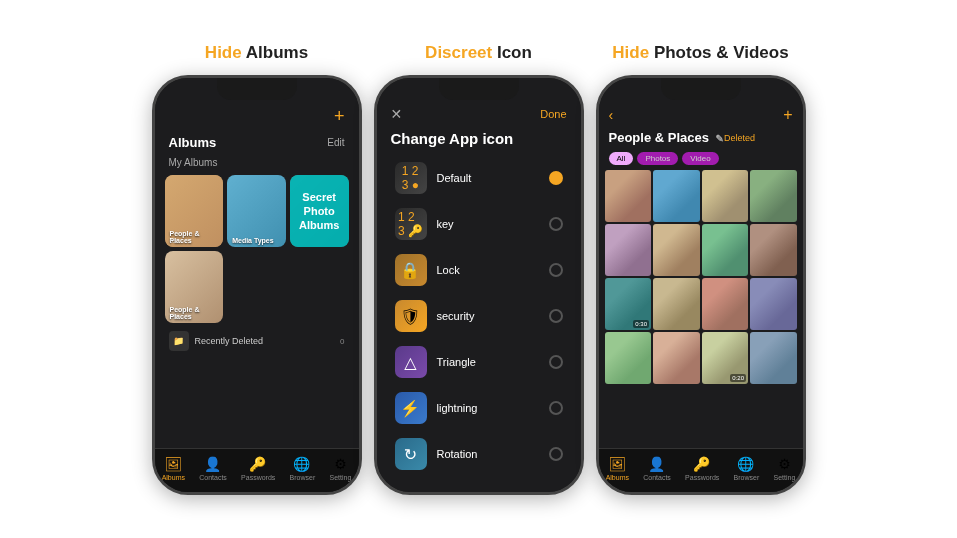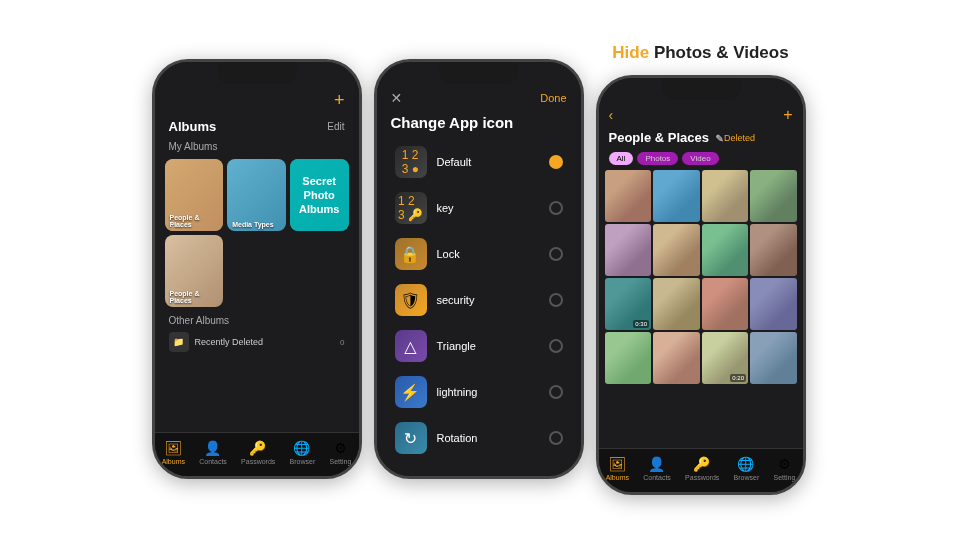--- a/index.html
+++ b/index.html
@@ -458,20 +458,23 @@
       right: 0;
       padding: 2px 5px 3px;
     }
   </style>
 </head>
 <body>
 
 <div class="app-store-container">
 
   <div class="phone-wrapper">
+    <div class="phone-label">
+      <span class="yellow">Hide</span><span> Albums</span>
+    </div>
     <div class="phone-frame">
       <div class="notch"></div>
       <div class="screen-content screen1">
 
         <div class="s1-header">
           <div style="width:16px"></div>
           <span class="s1-plus">+</span>
         </div>
 
         <div class="s1-albums-row">
@@ -510,21 +513,20 @@
           </div>
 
           <div class="s1-thumb" style="background:linear-gradient(135deg,#d8c0a0,#b09070);border-radius:8px;position:relative;">
             <div class="s1-grid-label-block">
               <div class="s1-thumb-label">People &amp; Places</div>
               <div style="font-size:6px;color:#ccc;">65</div>
             </div>
           </div>
         </div>
 
-        <div class="s1-other-section">Other Albums</div>
 
         <div class="s1-list-item">
           <div class="s1-list-icon">
             <span style="font-size:9px;color:#aaa;">📁</span>
           </div>
           <span class="s1-list-text">Recently Deleted</span>
           <span class="s1-list-count">0</span>
         </div>
 
         <div class="bottom-nav">
@@ -548,20 +550,23 @@
             <span class="nav-icon">⚙</span>
             <span class="nav-label">Setting</span>
           </div>
         </div>
 
       </div>
     </div>
   </div>
 
   <div class="phone-wrapper">
+    <div class="phone-label">
+      <span class="yellow">Discreet</span><span> Icon</span>
+    </div>
     <div class="phone-frame">
       <div class="notch"></div>
       <div class="screen-content screen2">
 
         <div class="s2-topbar">
           <span class="s2-close">✕</span>
           <span class="s2-done">Done</span>
         </div>
 
         <div class="s2-title">Change App icon</div>

